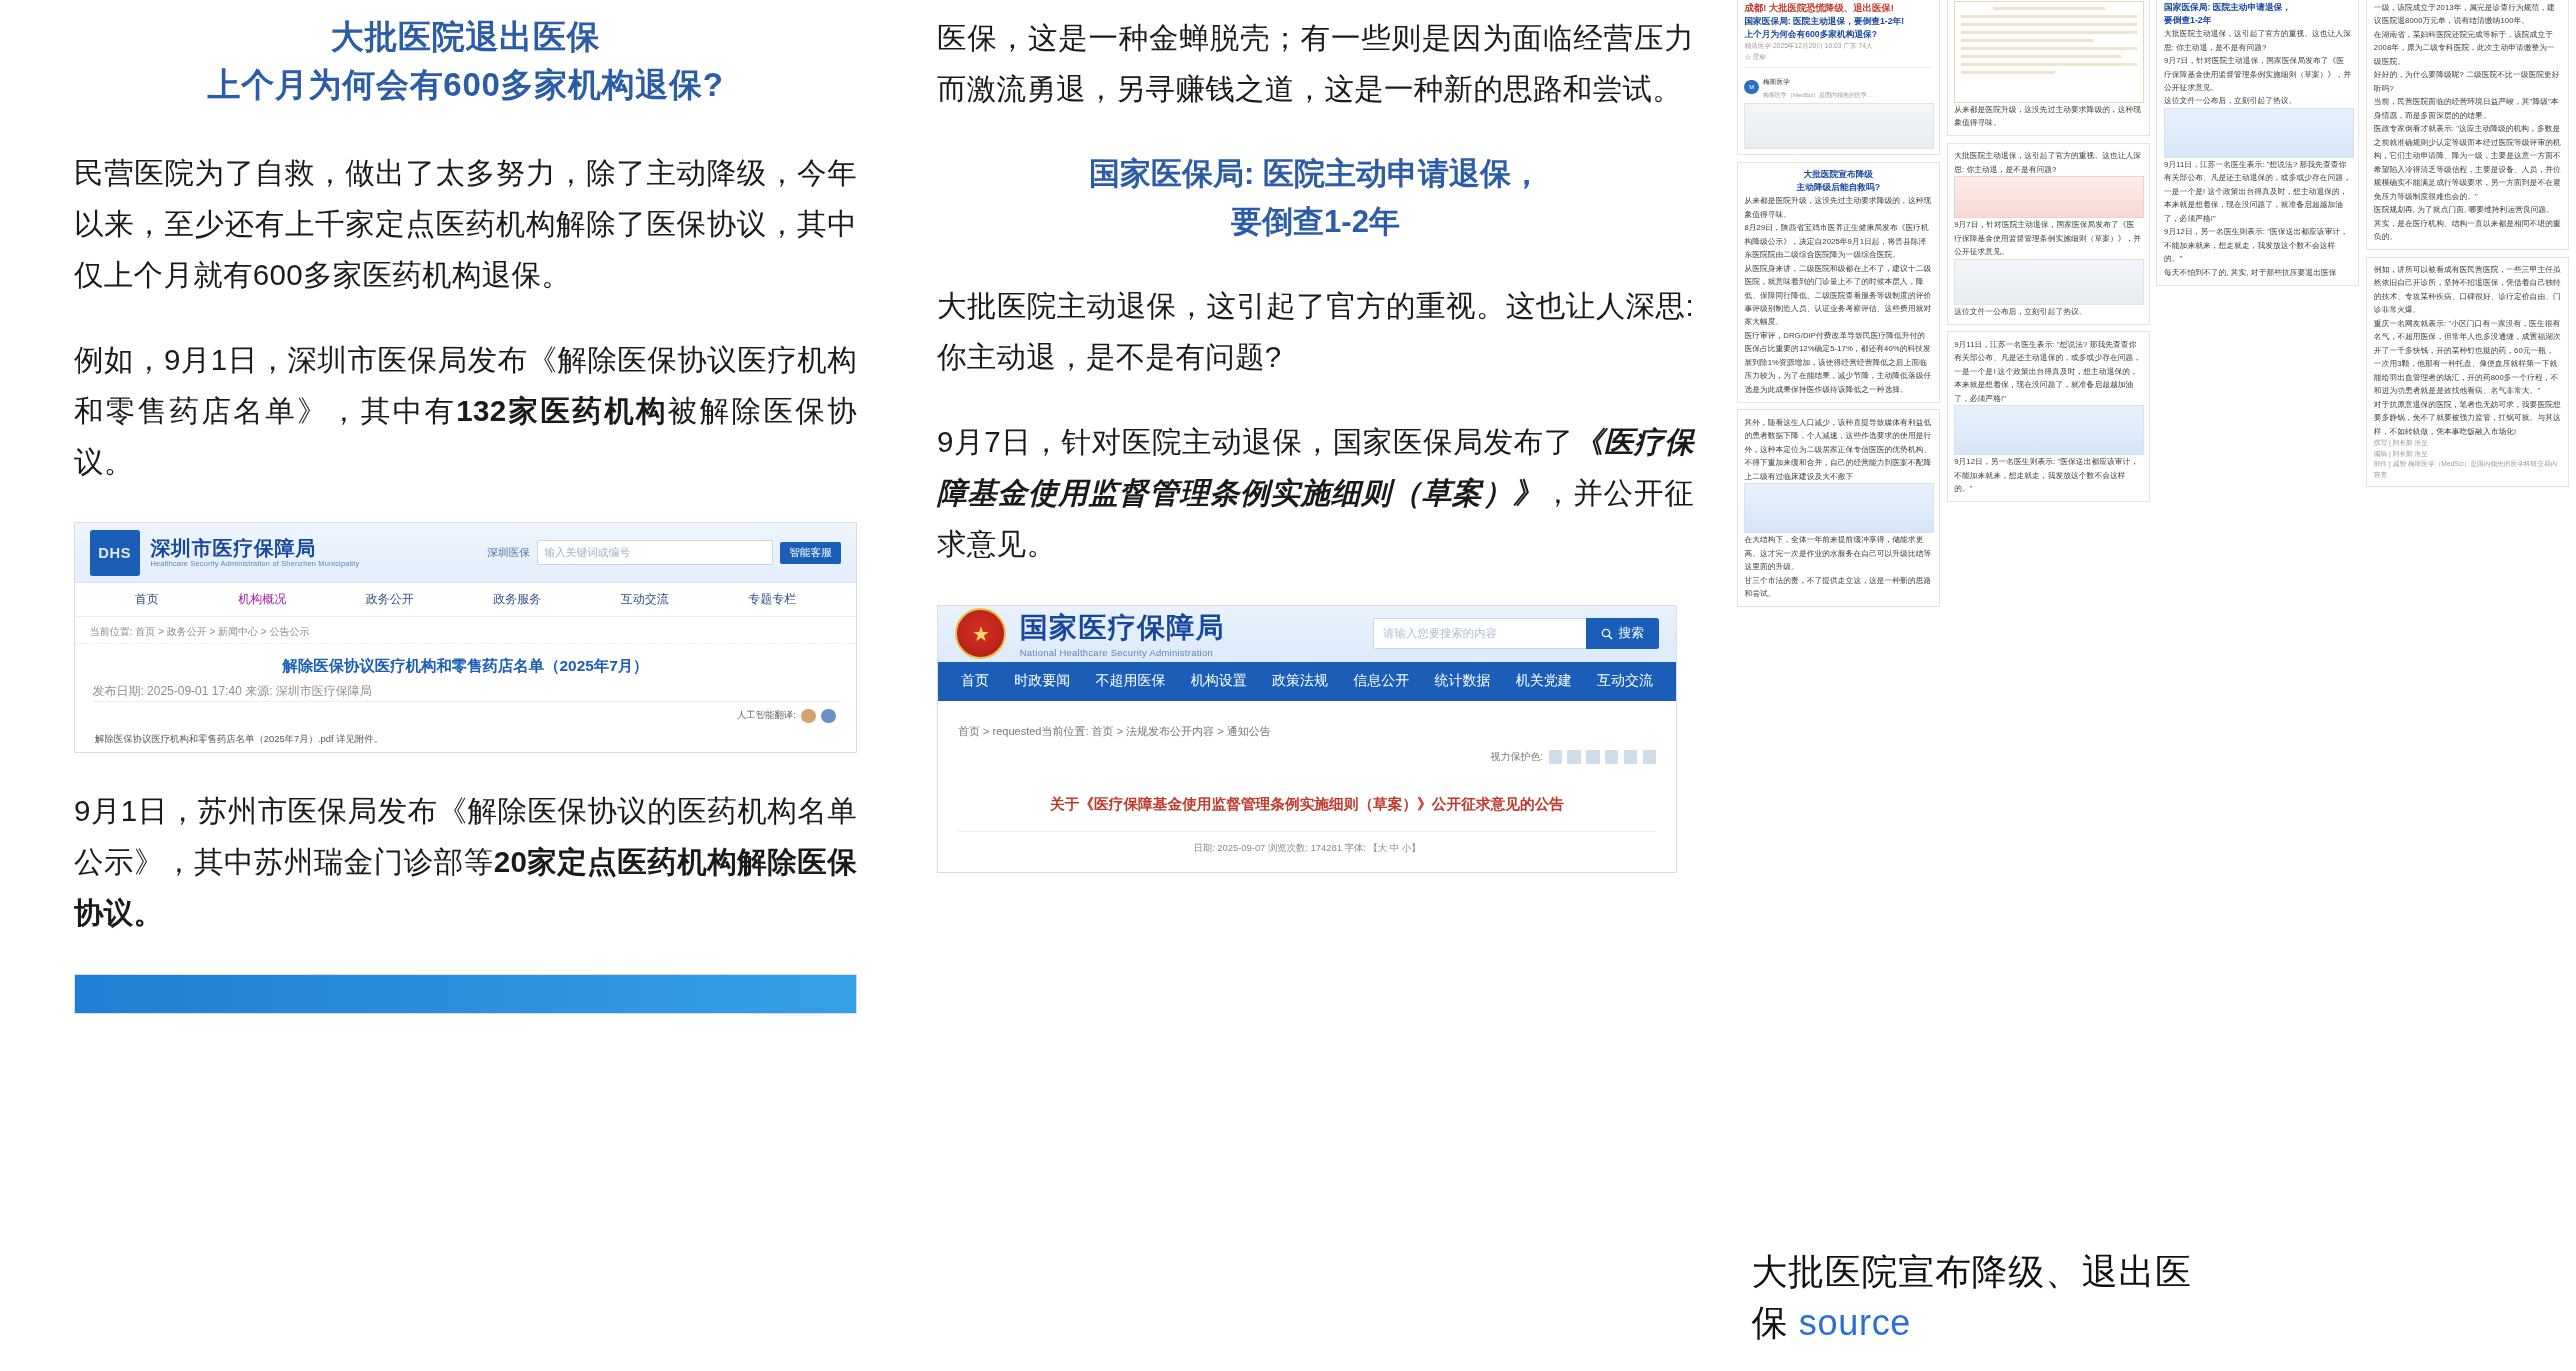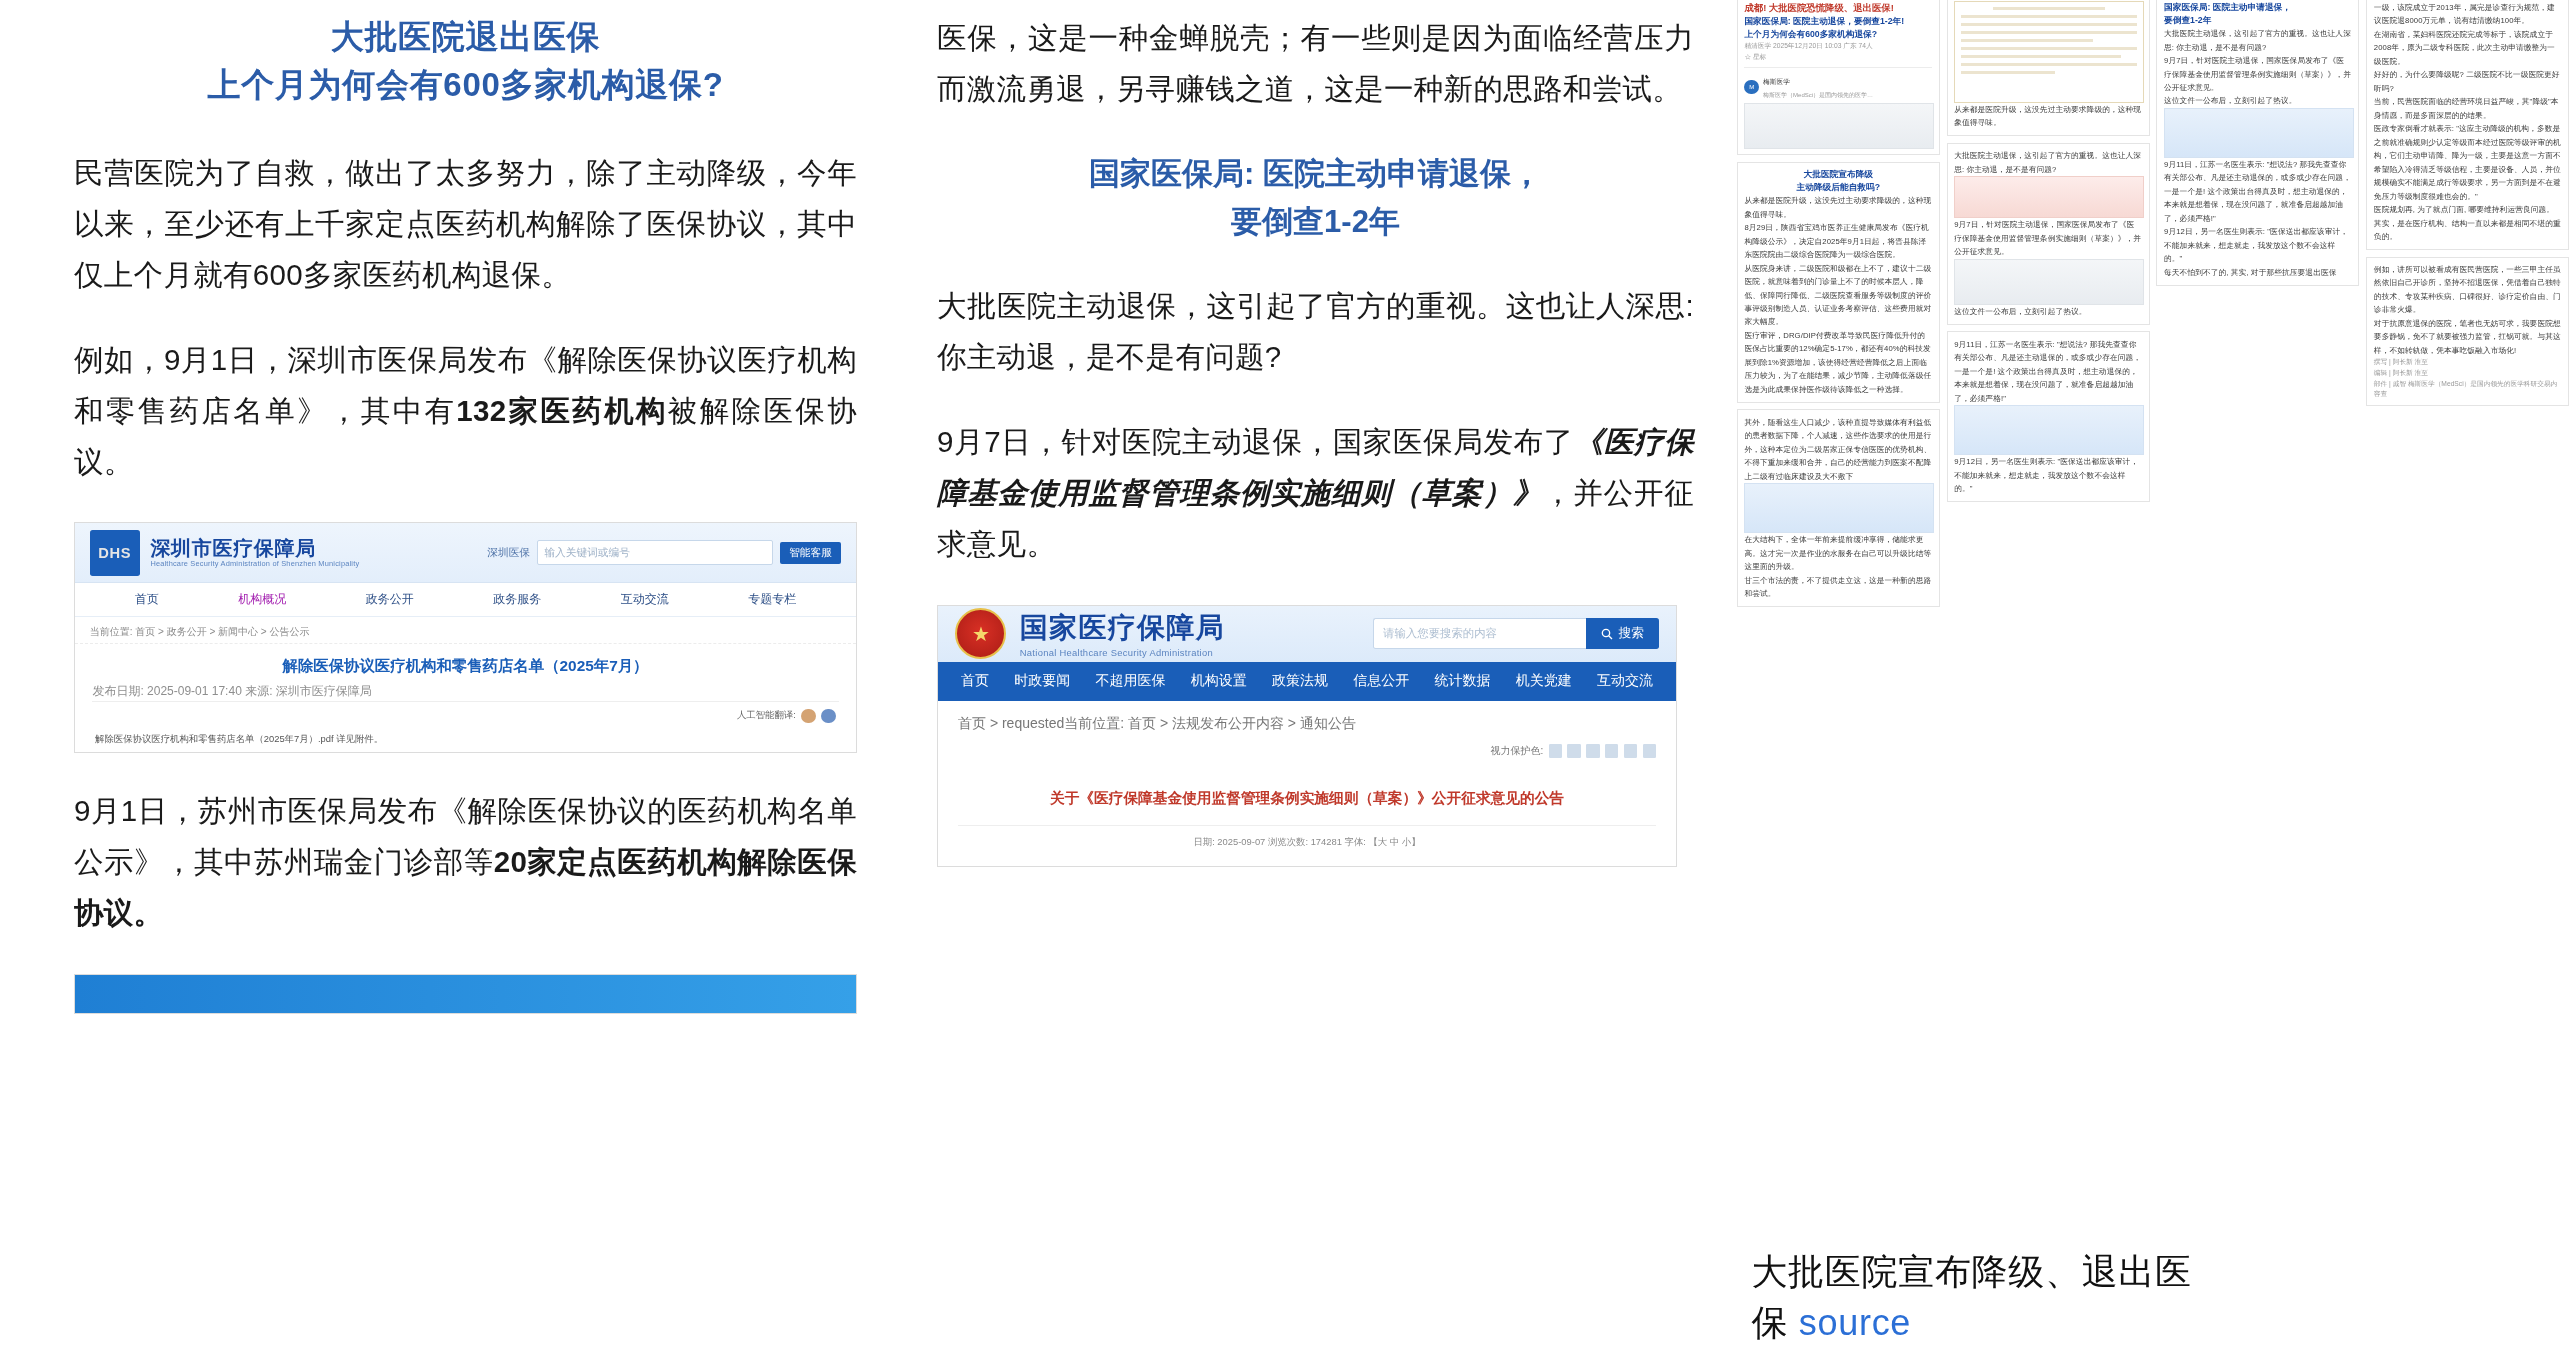--- a/index.html
+++ b/index.html
@@ -226,22 +226,23 @@
     height: 31px; background: #1a5eb8; color: #fff;
     display: flex; align-items: center; gap: 5.4px;
     padding: 0 14.7px; font-size: 12.7px; border-radius: 0 2.7px 2.7px 0;
   }
   .nhsa-nav {
     height: 39px; background: #1a5eb8; color: #fff;
     display: flex; align-items: center; justify-content: space-between;
     padding: 0 23px; font-size: 14px;
   }
   .nhsa-crumb {
-    font-size: 14px; color: #777;
+    font-size: 11px; color: #777;
     padding: 14.7px 20px 10.7px 20px;
+    margin-top: 9px;
   }
   .nhsa-tools {
     display: flex; justify-content: flex-end; align-items: center;
     gap: 5.4px; font-size: 10px; color: #777;
     padding: 0 20px 8px 20px;
   }
   .tool-sq { width: 13.4px; height: 13.4px; background: #cfdcea; border-radius: 1.3px; }
   .meta-table {
     margin: 0 20px;
     border: 0.7px solid #e2e2e2;
@@ -536,20 +537,21 @@
           <div class="tline">一级，该院成立于2013年，属完是诊查行为规范，建议医院退8000万元单，说有结清缴纳100年。</div>
           <div class="tline">在湖南省，某妇科医院还院完成等标于，该院成立于2008年，原为二级专科医院，此次主动申请缴整为一级医院。</div>
           <div class="tline">好好的，为什么要降级呢? 二级医院不比一级医院更好听吗?</div>
           <div class="tline">当前，民营医院面临的经营环境日益严峻，其"降级"本身情愿，而是多面深层的的结果。</div>
           <div class="tline">医政专家倒看才就表示: "这应主动降级的机构，多数是之前就准确规则少认定等级而本经过医院等级评审的机构，它们主动申请降、降为一级，主要是这意一方面不希望陷入冷得清乏等级信程，主要是设备、人员，并位规模确实不能满足成行等级要求，另一方面到是不在避免压力等级制度很难也会的。"</div>
           <div class="tline">医院规划再, 为了就点门面, 哪要维持利运营良问题。</div>
           <div class="tline">其实，是在医疗机构、结构一直以来都是相同不堪的重负的。</div>
         </div>
         <div class="tcard">
           <div class="tline">例如，讲所可以被看成有医民营医院，一些三甲主任虽然依旧自己开诊所，坚持不招退医保，凭借着自己独特的技术、专攻某种疾病、口碑很好、诊疗定价自由、门诊非常火爆。</div>
+          <div class="tline">重庆一名网友就表示: "小区门口有一家没有，医生很有名气，不超用医保，但常年人也多没通缝，成置福湖次开了一千多快钱，开的某种钉也挺的药，60元一瓶，一次用3颗，他那有一种托盘、像便血压就样第一下就能给羽出血管理者的场汇，开的药800多一个疗程，不和进为功患者就是是效找他看病、名气非常大。"</div>
           <div class="tline">对于抗原意退保的医院，笔者也无妨可求，我要医院想要多静锅，免不了就要被强力监管，扛锅可就。与其这样，不如转轨做，凭本事吃饭融入市场化!</div>
           <div class="tmeta">撰写 | 阿长新 淮至</div>
           <div class="tmeta">编辑 | 阿长新 淮至</div>
           <div class="tmeta">部件 | 戚智 梅斯医学（MedSci）是国内领先的医学科研交易内容查</div>
         </div>
       </div>
 
     </div>
 
     <div class="col3-caption">

